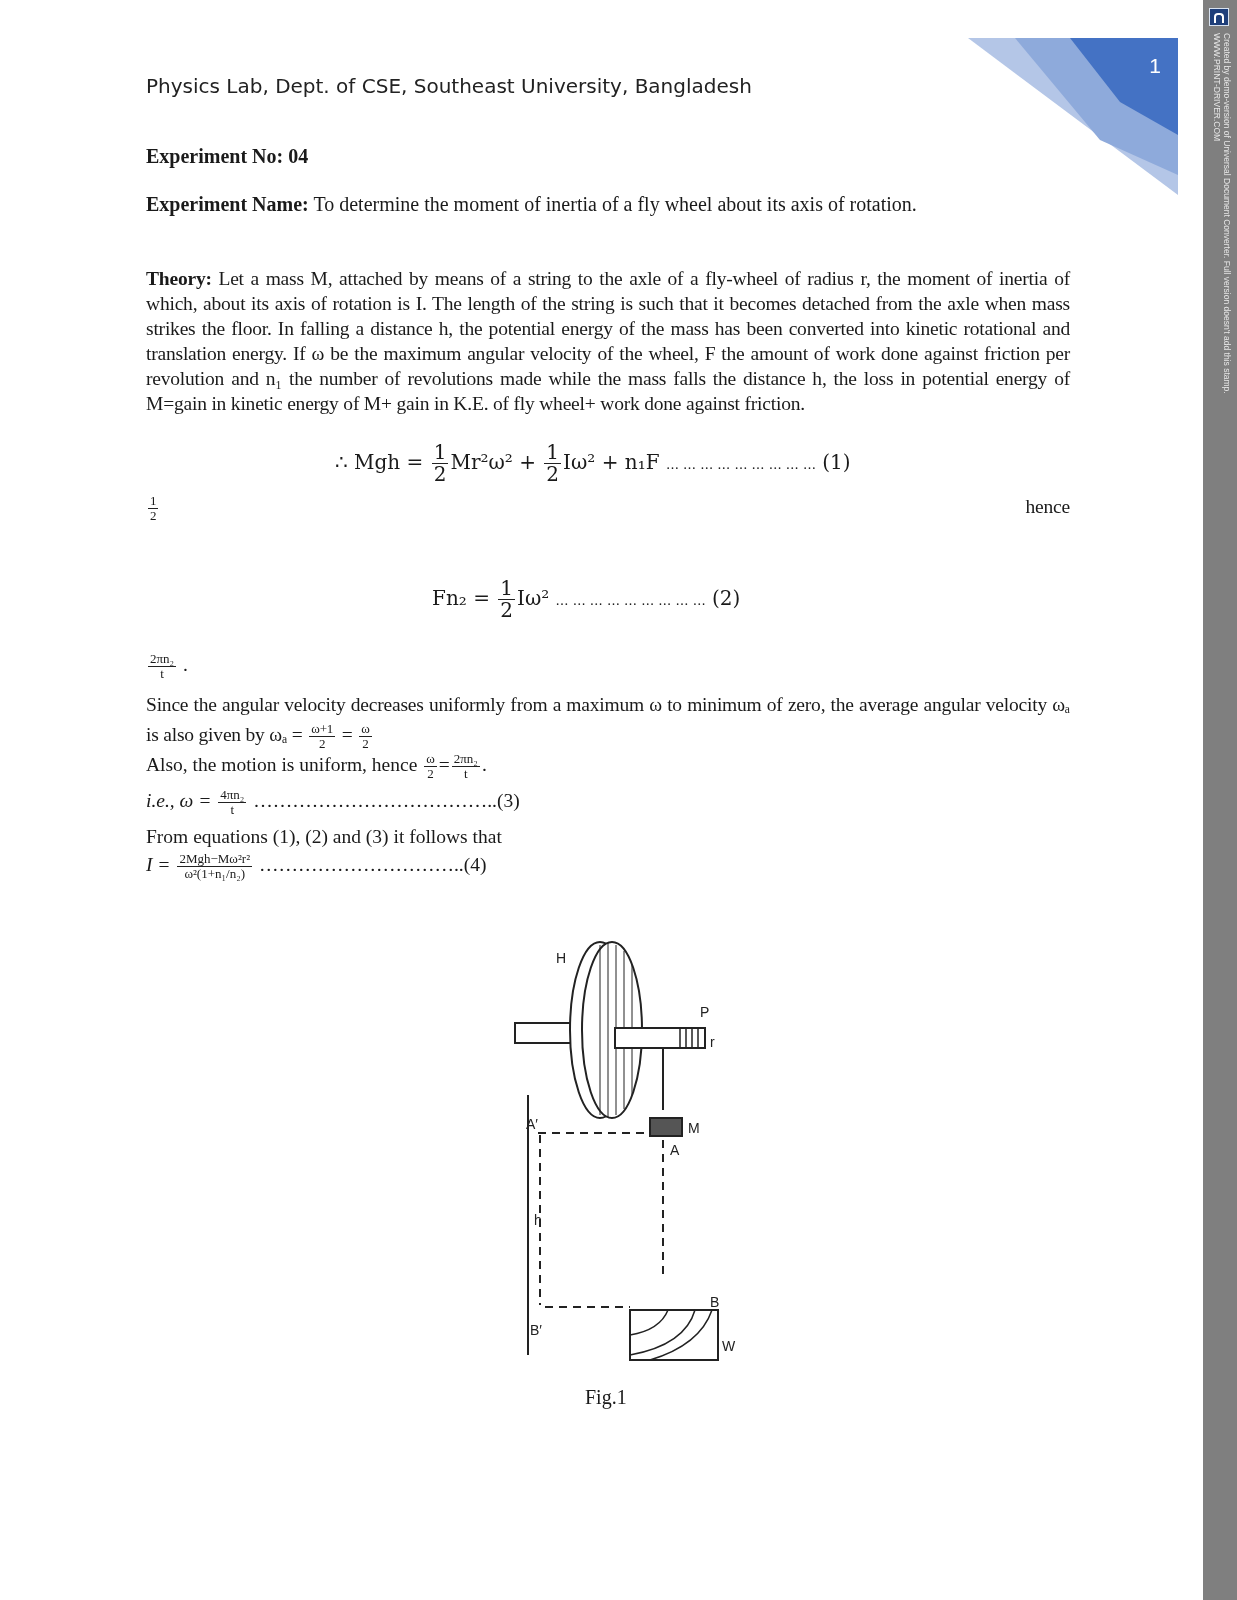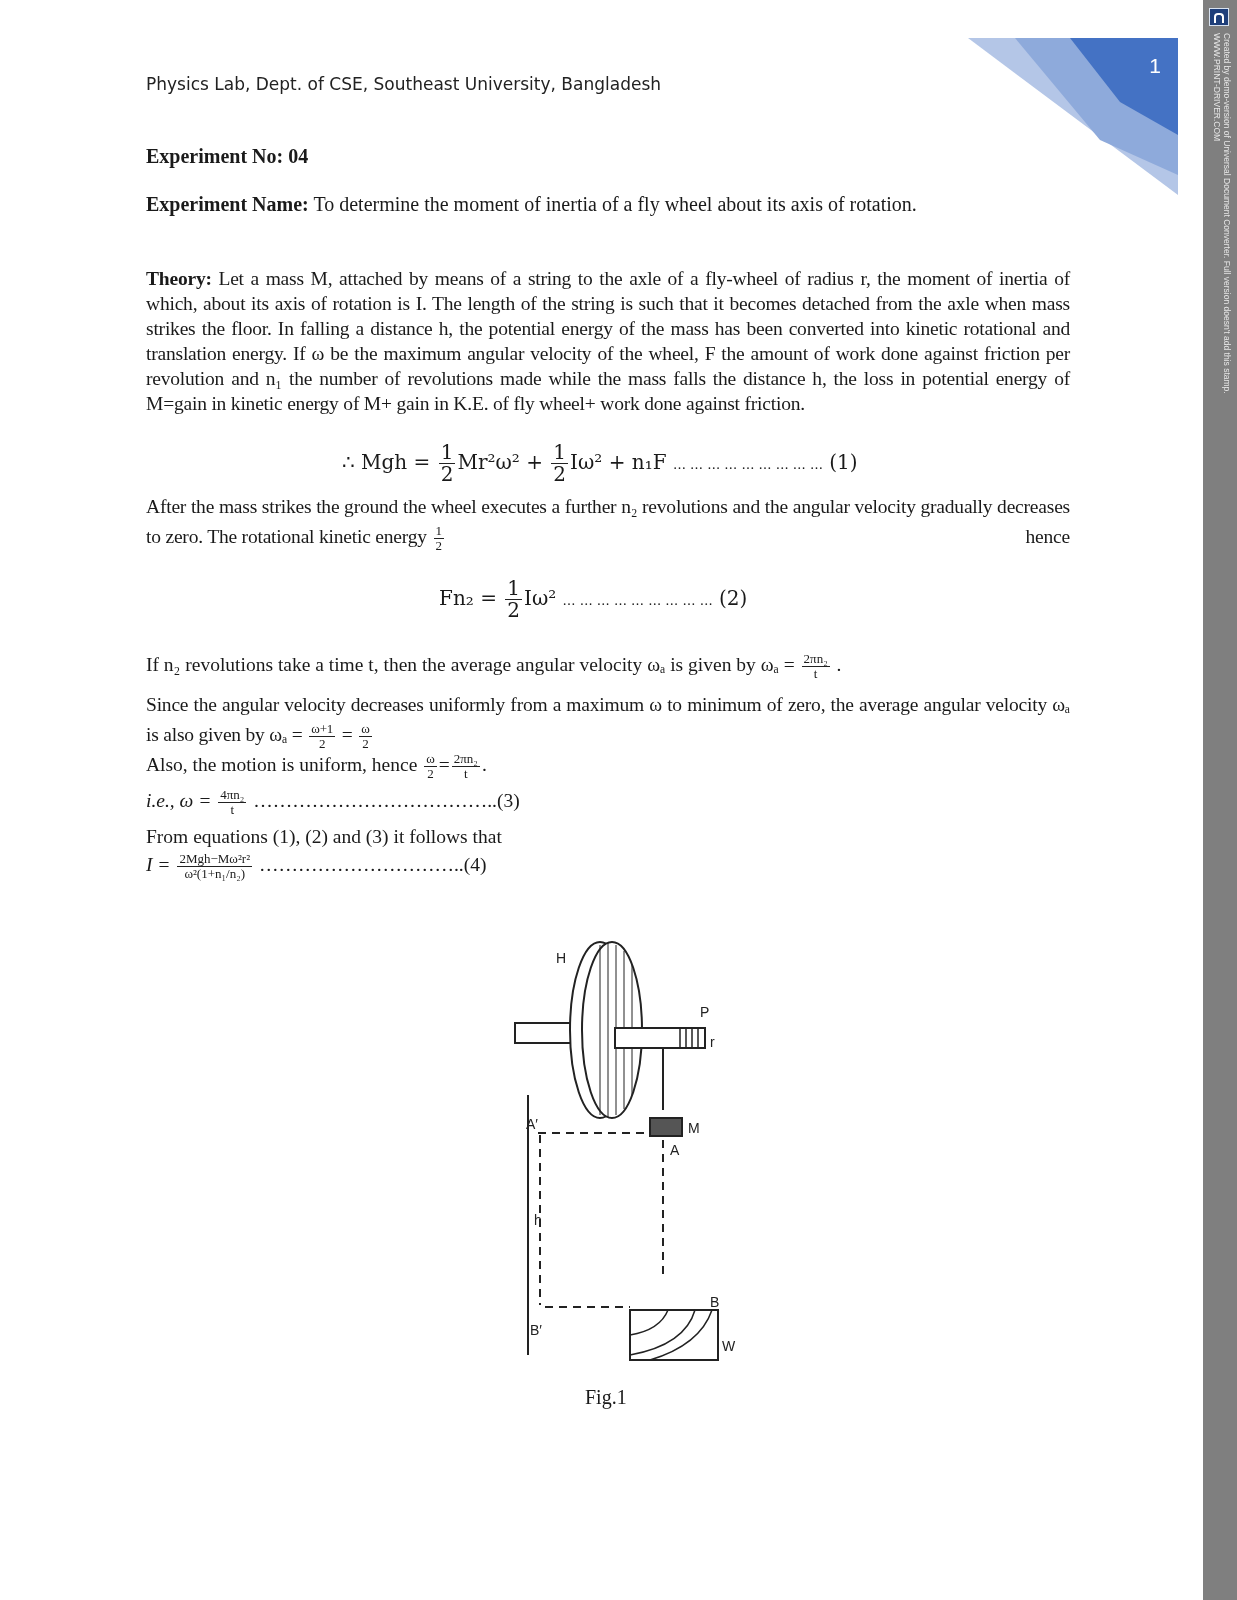--- a/index.html
+++ b/index.html
@@ -24,29 +24,29 @@
     content:""; position:absolute; left:4px; top:4px; width:10px; height:10px;
     border:2px solid #ffffff; border-bottom:none; border-radius:4px 4px 0 0; box-sizing:border-box;
   }
   .stamp-text {
     position:absolute; left:1212px; top:33px;
     writing-mode:vertical-rl; font-family:"Liberation Sans", sans-serif;
     font-size:8.5px; line-height:10px; color:#e6e6e6; white-space:nowrap;
   }
   .header-text {
     position:absolute; left:146px; top:74px;
-    font-family:"DejaVu Sans", sans-serif; font-size:17px; color:#222;
+    font-family:"DejaVu Sans", sans-serif; font-size:20px; color:#222;
   }
   .heading { position:absolute; left:146px; font-size:20px; color:#1a1a1a; }
   .heading b { font-weight:bold;margin-top:18px; }
   .para {
     position:absolute; left:146px; width:924px; font-size:19.5px; line-height:25px;
     text-align:justify; color:#1a1a1a; letter-spacing:-0.2px;
   }
-  .eq { position:absolute; font-size:20px; white-space:nowrap; font-family:"DejaVu Serif", serif;margin-left:7px; }
+  .eq { position:absolute; font-size:20px; white-space:nowrap; font-family:"DejaVu Serif", serif; }
   .frac { display:inline-block; vertical-align:middle; text-align:center; line-height:1.05; margin:0 2px; }
   .frac .n { display:block; border-bottom:1px solid #222; padding:0 2px; }
   .frac .d { display:block; padding:0 2px; }
   .small { font-size:13px; }
   .i { font-style:italic;text-align:right; }
   .line { position:absolute; left:146px; font-size:19.5px; white-space:nowrap; }
   .figure { position:absolute; left:500px; top:935px; width:260px; height:440px; }
   .caption { position:absolute; left:585px; top:1386px; font-size:20px; }
 </style>
 </head>
@@ -78,34 +78,32 @@
 
 <div class="eq" style="left:335px; top:442px">
   <span>∴ Mgh =</span>
   <span class="frac"><span class="n">1</span><span class="d">2</span></span><span>Mr²ω² +</span>
   <span class="frac"><span class="n">1</span><span class="d">2</span></span><span>Iω² + n₁F</span>
   <span class="small">… … … … … … … … …</span>
   <span>(1)</span>
 </div>
 
 <div class="para" style="top:492px; line-height:30px">
-  <span>After the mass strikes the ground the wheel executes a further n₂ revolutions and the angular velocity gradually decreases to zero. The rotational kinetic energy</span>
   <span class="frac small"><span class="n">1</span><span class="d">2</span></span>
   <span style="float:right">hence</span>
 </div>
 
 <div class="eq" style="left:432px; top:578px">
   <span>Fn₂ =</span>
   <span class="frac"><span class="n">1</span><span class="d">2</span></span><span>Iω²</span>
   <span class="small">… … … … … … … … …</span>
   <span>(2)</span>
 </div>
 
 <div class="line" style="top:652px">
-  <span>If n₂  revolutions take a time t, then the average angular velocity ωₐ is given by ωₐ =</span>
   <span class="frac small"><span class="n">2πn₂</span><span class="d">t</span></span> .
 </div>
 
 <div class="para" style="top:690px; line-height:30px">
   <span>Since the angular velocity decreases uniformly from a maximum ω  to minimum of zero, the average angular velocity ωₐ is also given by ωₐ =</span>
   <span class="frac small"><span class="n">ω+1</span><span class="d">2</span></span> =
   <span class="frac small"><span class="n">ω</span><span class="d">2</span></span>
 </div>
 
 <div class="line" style="top:752px">

